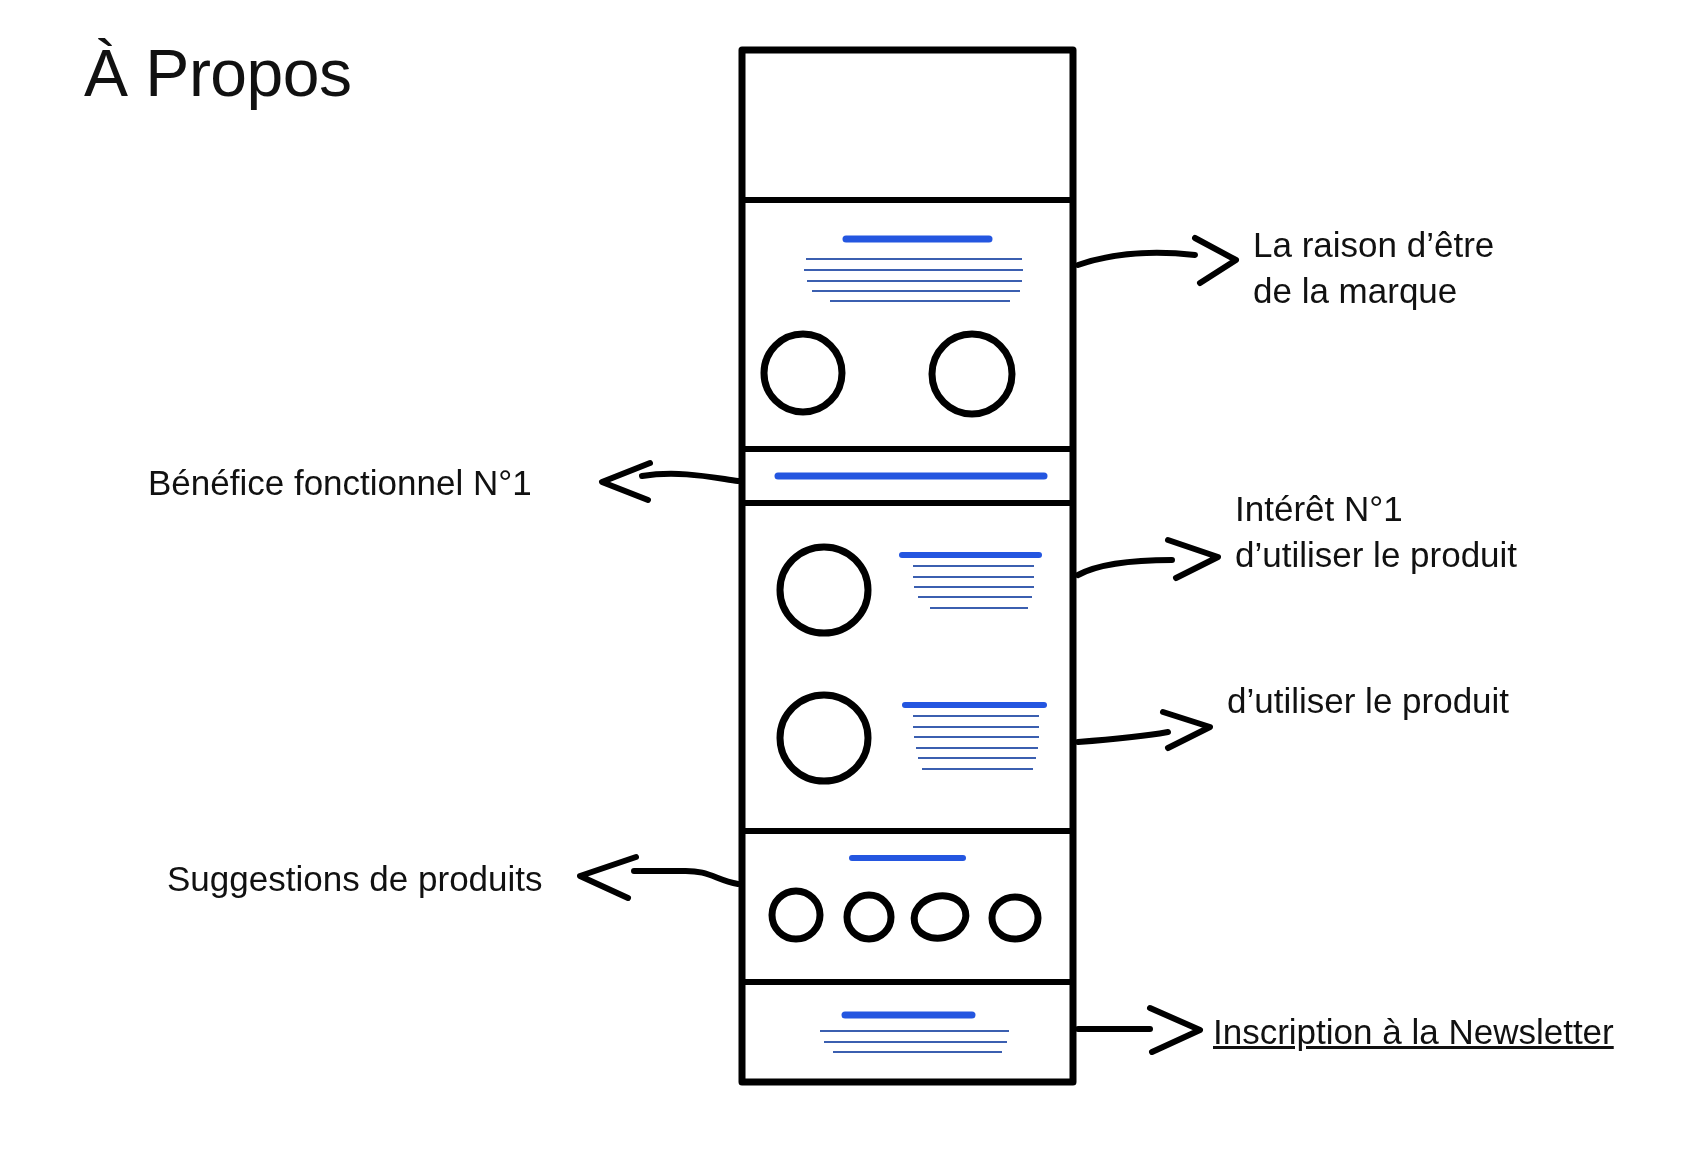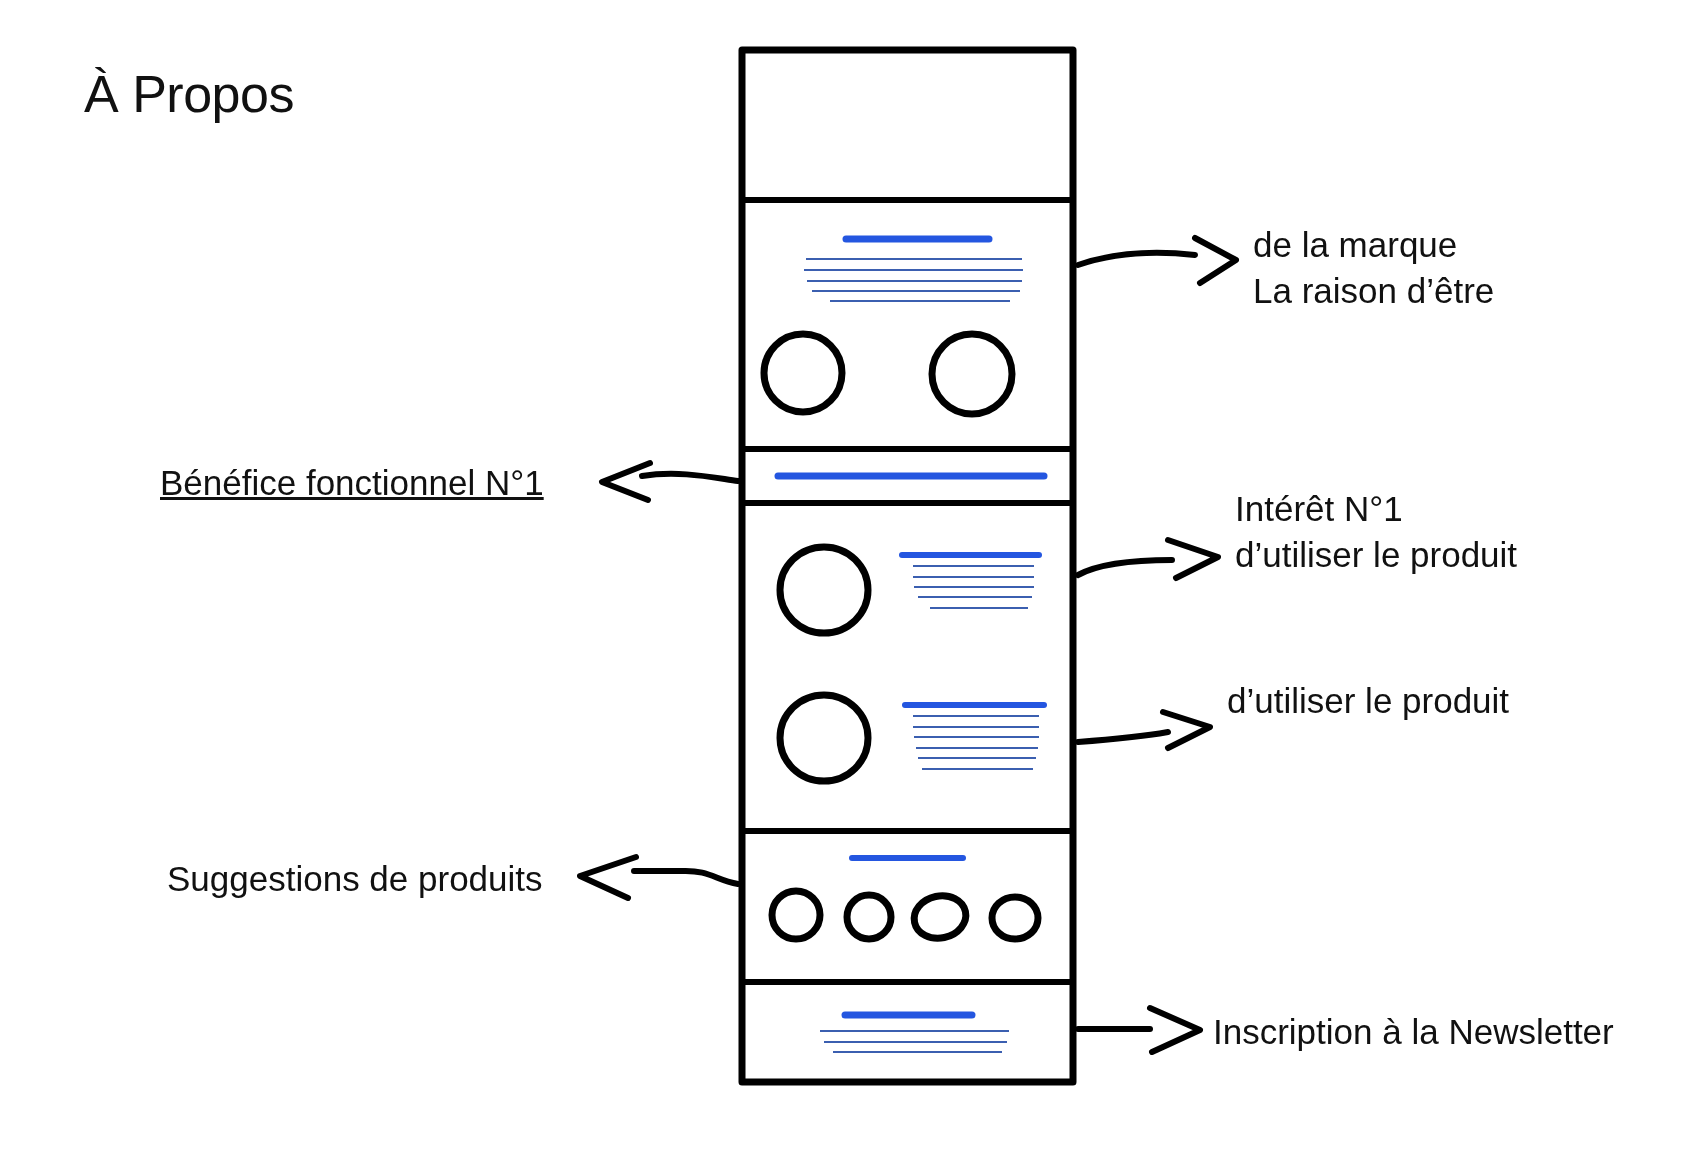--- a/index.html
+++ b/index.html
@@ -1,17 +1,17 @@
 <!DOCTYPE html>
 <html><head>
 <meta charset="utf-8">
 <style>
   html,body{margin:0;padding:0;background:#fff;}
   body{width:1696px;height:1176px;position:relative;overflow:hidden;font-family:"Liberation Sans",sans-serif;color:#111;}
-  .title{position:absolute;left:84px;top:40px;font-size:52px;line-height:1;letter-spacing:-0.5px;margin-top:28px;}
+  .title{position:absolute;left:84px;top:40px;font-size:66px;line-height:1;letter-spacing:-0.5px;}
   .label{position:absolute;font-size:35px;line-height:46px;white-space:nowrap;}
   svg.wire{position:absolute;left:0;top:0;}
 </style>
 </head>
 <body>
 
 <div class="title">À Propos</div>
 
 <svg class="wire" width="1696" height="1176" viewBox="0 0 1696 1176">
   <g fill="none" stroke="#000" stroke-linecap="round" stroke-linejoin="round">
@@ -103,36 +103,36 @@
       <path d="M636 857 L580 876 L628 898"></path>
     </g>
     <g>
       <path d="M1078 1029 L1150 1029"></path>
       <path d="M1150 1008 L1200 1030 L1152 1052"></path>
     </g>
   </g>
 </svg>
 
 <div class="label" style="left:1253px;top:222px;">
+  <div>La raison d’être</div>
   <div>de la marque</div>
-  <div>La raison d’être</div>
 </div>
 
-<div class="label" style="left:160px;top:460px;text-decoration:underline;">
+<div class="label" style="left:148px;top:460px;">
   <div>Bénéfice fonctionnel N°1</div>
 </div>
 
 <div class="label" style="left:1235px;top:486px;">
   <div>Intérêt N°1</div>
   <div>d’utiliser le produit</div>
 </div>
 
 <div class="label" style="left:1227px;top:678px;">
   <div>d’utiliser le produit</div>
 </div>
 
 <div class="label" style="left:138px;top:856px;margin-left:29px;">
   <div>Suggestions de produits</div>
 </div>
 
-<div class="label" style="left:1213px;top:1009px;">
+<div class="label" style="left:1213px;top:1009px;text-decoration:underline;">
   <div>Inscription à la Newsletter</div>
 </div>
 
 </body></html>

